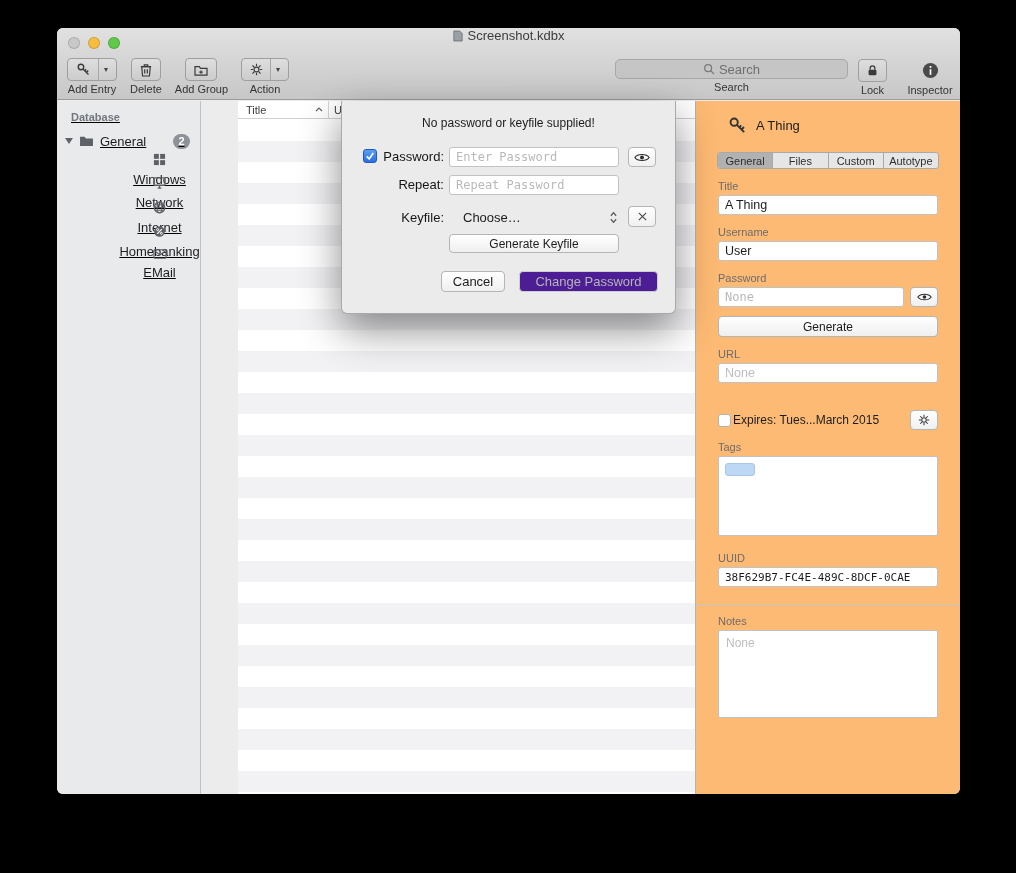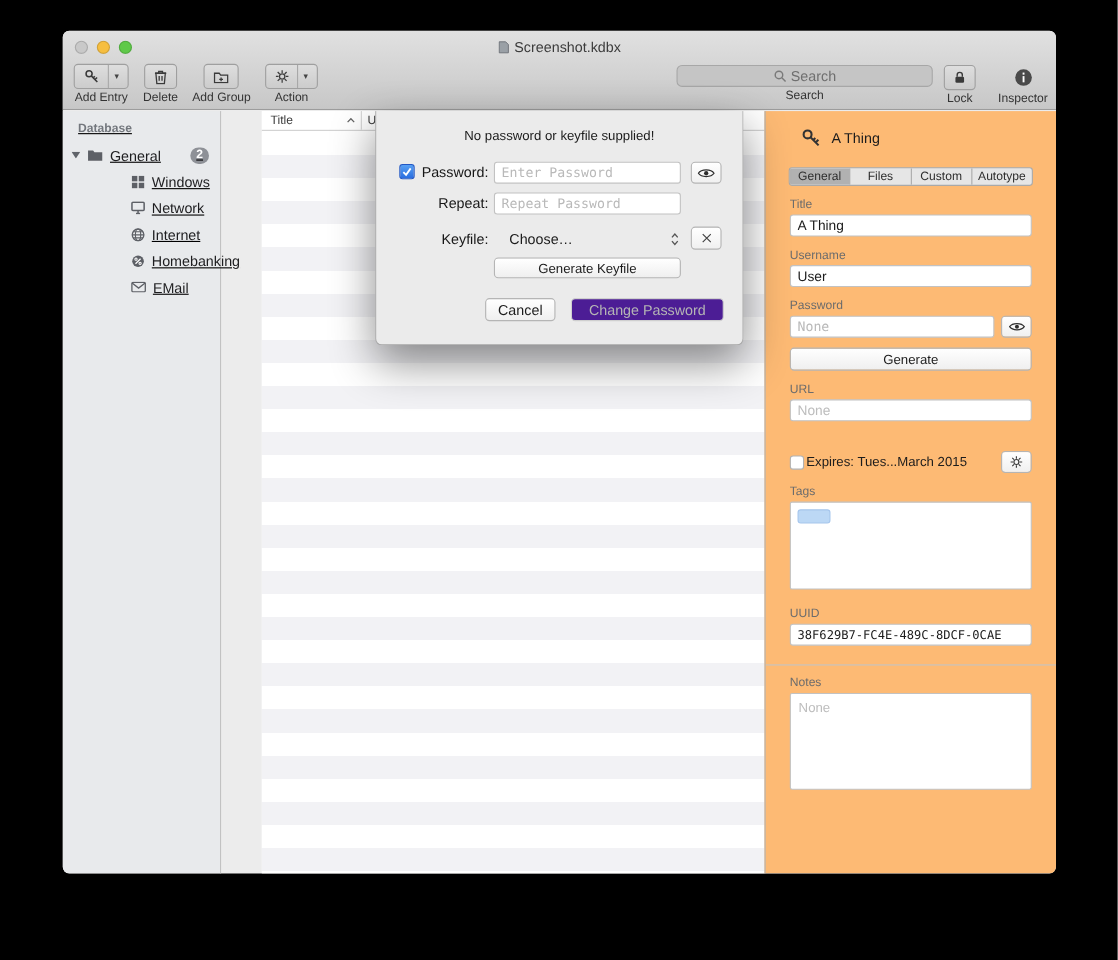--- a/index.html
+++ b/index.html
@@ -1,41 +1,41 @@
 <!DOCTYPE html>
 <html><head>
 <meta charset="utf-8">
 <style>
   *{box-sizing:border-box;margin:0;padding:0;}
   html,body{width:1016px;height:873px;}
   body{background:#000;font-family:"Liberation Sans",sans-serif;position:relative;overflow:hidden;}
   .window{position:absolute;left:57px;top:28px;width:903px;height:766px;border-radius:6px;background:#ececec;box-shadow:0 25px 70px rgba(0,0,0,.7);overflow:hidden;}
   .header{height:72px;background:linear-gradient(#e1e1e1,#c7c7c7);border-bottom:1px solid #9c9c9c;position:relative;}
-  .titlebar{height:29px;display:flex;align-items:center;justify-content:center;position:relative;}
+  .titlebar{height:29px;display:flex;align-items:flex-start;justify-content:center;position:relative;}
   .traffic{position:absolute;left:11px;top:9px;display:flex;gap:8px;}
   .light{width:12px;height:12px;border-radius:50%;border:1px solid rgba(0,0,0,.15);}
   .light.close{background:#c9c9c9;}
   .light.min{background:#f6be40;}
   .light.zoom{background:#5fc949;}
   .title-wrap{display:flex;align-items:center;gap:5px;font-size:13px;color:#3c3c3c;}
   .toolbar{position:relative;height:43px;display:flex;align-items:flex-start;padding:1px 0 0 10px;gap:13px;}
   .tb-item{display:flex;flex-direction:column;align-items:center;gap:2px;}
   .tb-label{font-size:11px;color:#333;}
   .btn{height:23px;background:linear-gradient(#dedede,#cccccc);border:1px solid #9f9f9f;border-radius:4px;display:flex;align-items:center;justify-content:center;padding:0 8px;}
   .seg-arrow{border-left:1px solid #a8a8a8;margin-left:7px;padding-left:5px;font-size:8px;color:#444;height:100%;display:flex;align-items:center;}
   .tb-search{position:absolute;left:558px;top:2px;width:233px;}
   .searchfield{height:20px;background:#c5c5c5;border:1px solid #a7a7a7;border-radius:5px;display:flex;align-items:center;justify-content:center;gap:4px;color:#6f6f6f;font-size:13px;width:100%;}
   .tb-lock{position:absolute;left:801px;top:2px;}
   .tb-insp{position:absolute;left:845px;top:2px;width:56px;}
   .content{position:absolute;top:73px;left:0;right:0;bottom:0;}
   .sidebar{position:absolute;left:0;top:0;bottom:0;width:144px;background:#e8eaec;border-right:1px solid #c2c2c2;padding-top:8px;text-decoration:underline;}
   .sb-header{font-size:11px;color:#73777d;font-weight:700;padding:2px 0 6px 14px;}
   .sb-row{display:flex;align-items:center;height:24px;font-size:13px;color:#1d1d1f;gap:6px;}
   .sb-row.root{padding-left:8px;}
-  .sb-row.child{padding-left:62px;}
+  .sb-row.child{padding-left:62px;flex-direction:column;}
   .sb-badge{margin-left:auto;margin-right:10px;background:#8e9197;color:#fff;font-size:11px;font-weight:700;min-width:17px;height:15px;border-radius:8px;display:flex;align-items:center;justify-content:center;padding:0 4px;}
   .table{position:absolute;left:181px;right:265px;top:0;bottom:0;background:#fff;}
   .thead{height:18px;border-bottom:1px solid #cfcfcf;display:flex;align-items:stretch;font-size:11px;color:#3c3c3c;background:#fff;}
   .th{display:flex;align-items:center;}
   .th-title{width:90px;justify-content:space-between;padding:0 5px 0 8px;}
   .th-user{padding-left:5px;border-left:1px solid #d4d4d4;flex:1;}
   .rows{position:absolute;top:19px;left:0;right:0;bottom:0;background:repeating-linear-gradient(to bottom,#fff 0 21px,#f2f2f5 21px 42px);}
   .inspector{position:absolute;right:0;top:0;bottom:0;width:265px;background:#fdba74;border-left:1px solid #b3b3b3;overflow:hidden;}
   .insp-entry{display:flex;align-items:center;gap:9px;margin:15px 0 0 32px;font-size:13px;color:#1c1c1c;}
   .segmented{display:flex;height:17px;margin:17px 21px 0;border:1px solid #a9a9a9;border-radius:3px;overflow:hidden;font-size:11px;color:#2e2e2e;background:#e6e6e6;}

